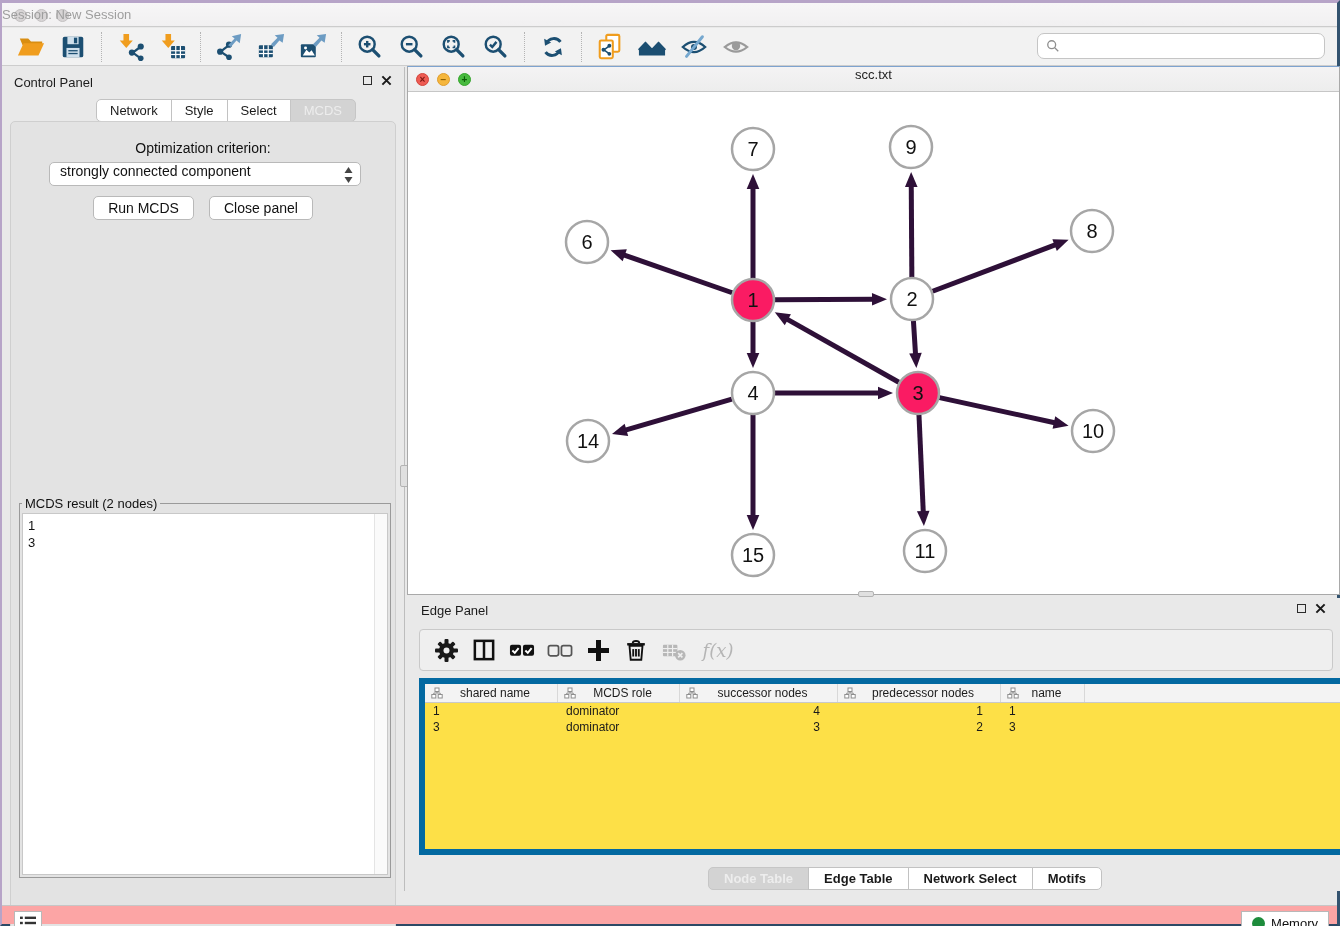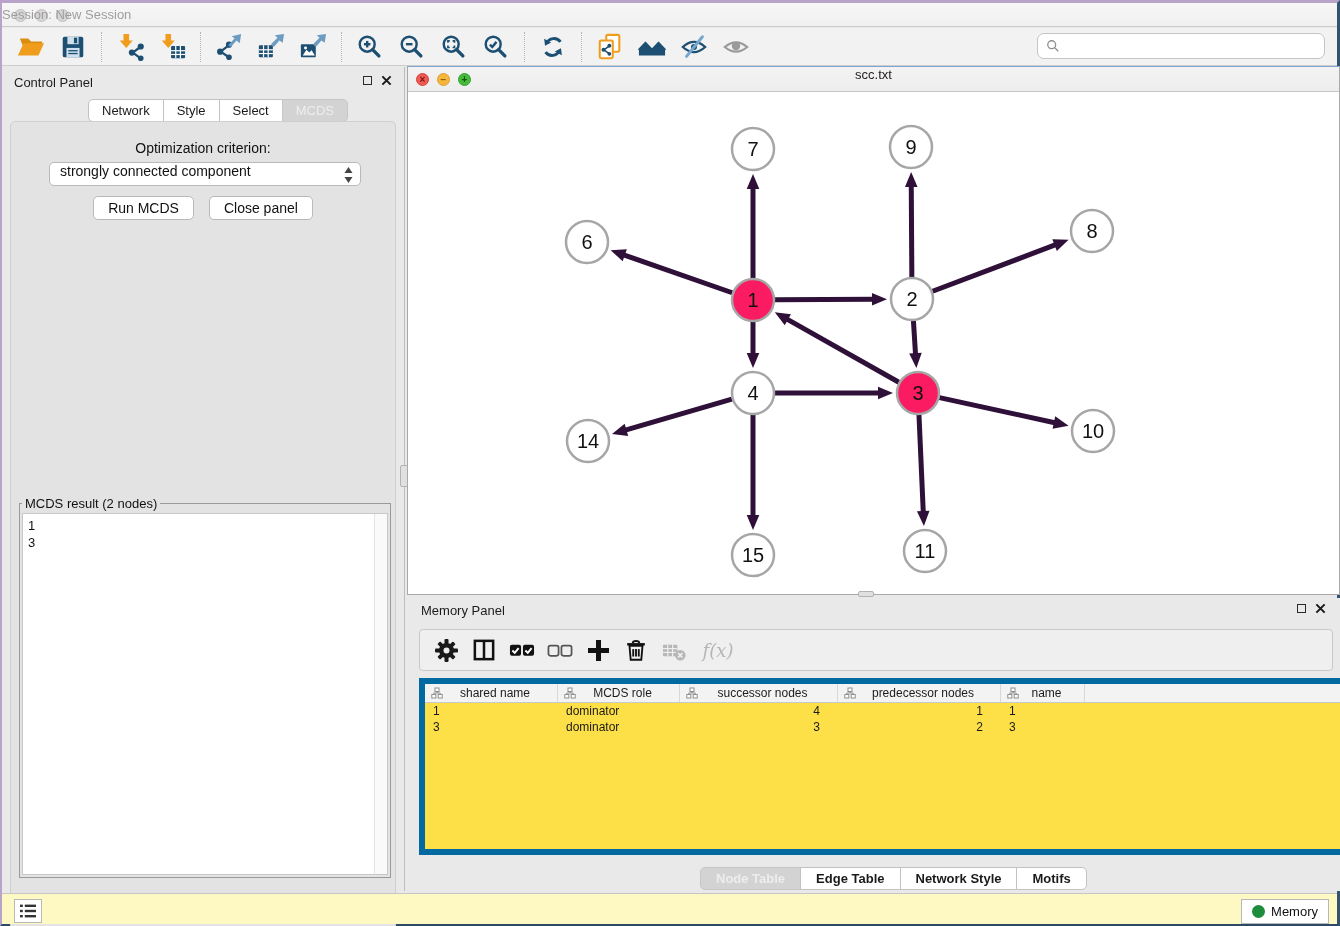--- a/index.html
+++ b/index.html
@@ -26,21 +26,21 @@
   .search-box input { border:none; outline:none; flex:1; font-size:13px; margin-left:6px; background:transparent; }
 
   
   .cp { position:absolute; left:2px; top:64px; width:400px; height:824px; }
   .panel-head { position:absolute; left:10px; top:8px; font-size:13px; color:#1c1c1c; }
   .panel-ctls { position:absolute; right:12px; top:8px; display:flex; gap:9px; align-items:center; }
   .float-ic { width:9px; height:9px; border:1.6px solid #2b2b2b; display:inline-block; }
   .seg { display:flex; }
   .seg .tab { background:#fff; border:1px solid #c2c2c2; margin-left:-1px; padding:3px 13px;
     font-size:13px; color:#1a1a1a; white-space:nowrap; }
-  .seg .tab:first-child { border-radius:5px 0 0 5px; margin-left:8px; }
+  .seg .tab:first-child { border-radius:5px 0 0 5px; margin-left:16px; }
   .seg .tab:last-child { border-radius:0 5px 5px 0; }
   .seg .tab.sel { background:#d3d3d3; color:#ededed; border-color:#c6c6c6; }
   .cp-tabs { position:absolute; left:76px; top:32px; }
   .cp-body { position:absolute; left:6px; top:54px; width:386px; height:924px;
     background:#e3e3e3; border:1px solid #cfcfcf; border-radius:5px; }
   .opt-label { position:absolute; left:0; right:0; top:18px; text-align:center; font-size:14px; color:#111; }
   .dropdown { position:absolute; left:38px; top:40px; width:312px; height:24px; background:#fff;
     border:1px solid #b9b9b9; border-radius:5px; font-size:14px; color:#111;
     display:flex; align-items:flex-start; padding-left:10px; }
   .dd-spin { position:absolute; right:6px; top:3px; }
@@ -88,21 +88,21 @@
   .th { display:flex; align-items:center; border-right:1px solid #d8d8d8; font-size:12px; color:#1c1c1c; }
   .th .lbl { flex:1; text-align:center; padding-right:10px; }
   .th svg { margin-left:6px; flex:none; }
   .tr { display:flex; height:16px; line-height:16px; font-size:12px; color:#1a1a1a; }
   .td { padding:0 8px; overflow:hidden; white-space:nowrap; }
   .tp-tabs { position:absolute; left:285px; top:269px; }
   .tp-tabs .tab { padding:3px 15px; font-weight:bold; font-size:13px; }
   .tp-tabs .tab.sel { font-weight:bold; }
 
   
-  .statusbar { position:absolute; left:0; right:0; bottom:0; height:31px; background:#fef9c3; border-top:1px solid #c6c6c6; }
+  .statusbar { position:absolute; left:0; right:0; bottom:0; height:19px; background:#fca5a5; border-top:1px solid #c6c6c6; }
   .list-btn { position:absolute; left:12px; top:5px; width:28px; height:24px; background:#fff;
     border:1px solid #b8b8b8; display:flex; align-items:center; justify-content:center; }
   .mem-btn { position:absolute; right:8px; top:5px; height:25px; background:#fff; border:1px solid #b8b8b8;
     display:flex; align-items:center; gap:6px; padding:0 10px; font-size:13px; color:#111; }
   .mem-dot { width:13px; height:13px; border-radius:50%; background:#1d8c3c; }
 </style>
 </head>
 <body>
 
 <div class="window">
@@ -390,21 +390,21 @@
           <circle cx="345" cy="463" r="21" fill="#ffffff" stroke="#a6a6a6" stroke-width="2.5"></circle>
           <text x="345" y="470" text-anchor="middle" font-size="20" font-family="Liberation Sans, DejaVu Sans, sans-serif" fill="#111111">15</text>
           <circle cx="517" cy="459" r="21" fill="#ffffff" stroke="#a6a6a6" stroke-width="2.5"></circle>
           <text x="517" y="466" text-anchor="middle" font-size="20" font-family="Liberation Sans, DejaVu Sans, sans-serif" fill="#111111">11</text>
         </svg>
     </div>
     <div class="hgrip"></div>
   </div>
 
   <div class="tp">
-    <div class="panel-head" style="left:14px; top:5px;">Memory Panel</div>
+    <div class="panel-head" style="left:14px; top:5px;">Edge Panel</div>
     <div class="panel-ctls" style="top:5px; right:14px;">
       <span class="float-ic"></span>
       <svg width="11" height="11" viewBox="0 0 12 12">
           <path d="M1.5 1.5 10.5 10.5 M10.5 1.5 1.5 10.5" stroke="#1a1a1a" stroke-width="2.2"></path>
         </svg>
     </div>
     <div class="tp-toolbar">
       <div class="tpi">
         <svg width="27" height="27" viewBox="0 0 27 27">
             <g fill="#1a1a1a">
@@ -550,21 +550,21 @@
             <div class="td" style="width: 122px; text-align: left;">dominator</div>
             <div class="td" style="width: 158px; text-align: right; padding-right: 18px;">3</div>
             <div class="td" style="width: 163px; text-align: right; padding-right: 18px;">2</div>
             <div class="td" style="width: 84px; text-align: left;">3</div>
           </div>
         </div>
     </div>
     <div class="seg tp-tabs" id="tp-tabs">
         <div class="tab sel">Node Table</div>
         <div class="tab">Edge Table</div>
-        <div class="tab">Network Style</div>
+        <div class="tab">Network Select</div>
         <div class="tab">Motifs</div>
       </div>
   </div>
 
   <div class="statusbar">
     <div class="list-btn">
       <svg width="18" height="16" viewBox="0 0 22 20">
           <g fill="#333">
             <rect x="1" y="2" width="3.5" height="3"></rect>
             <rect x="7" y="2" width="14" height="3"></rect>

